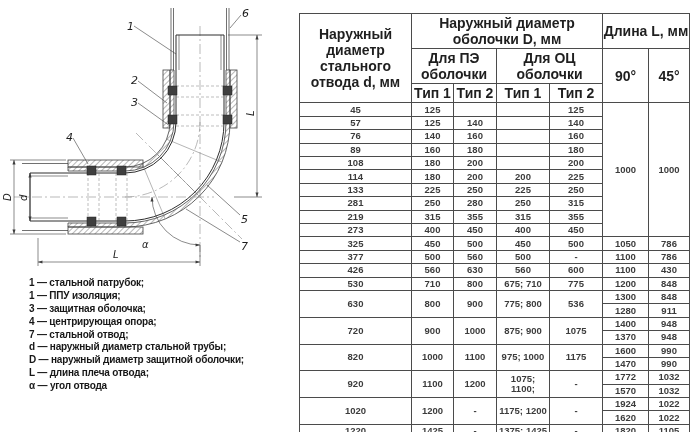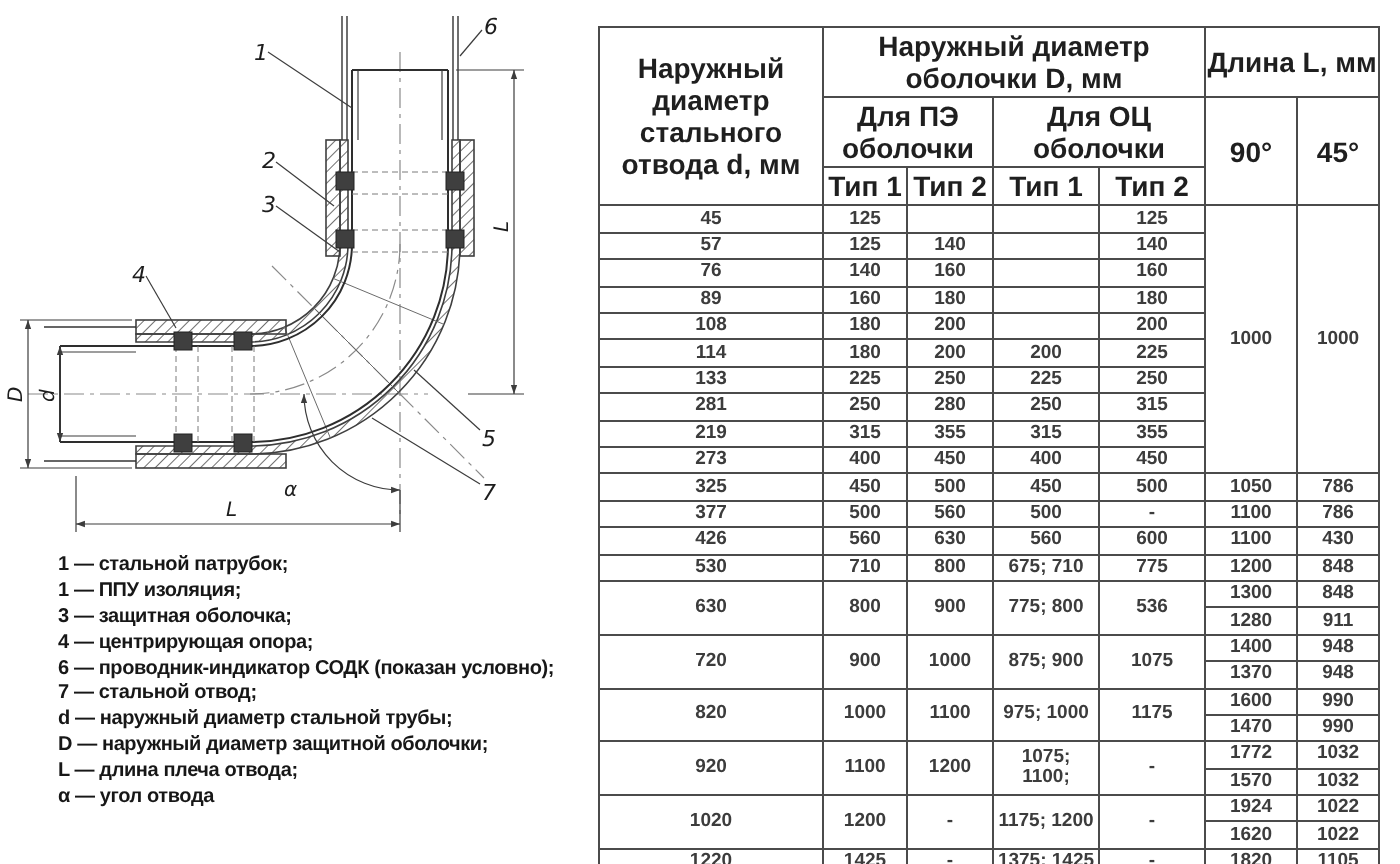--- a/index.html
+++ b/index.html
@@ -146,21 +146,20 @@
     <text class="dlbl" x="254" y="116" transform="rotate(-90 254 116)">L</text>
     <text class="dlbl" x="113" y="258">L</text>
     <text class="dlbl" x="142" y="248">α</text>
   </svg>
 
   <div class="legend">
     <div class="legend-item">1 — стальной патрубок;</div>
     <div class="legend-item">1 — ППУ изоляция;</div>
     <div class="legend-item">3 — защитная оболочка;</div>
     <div class="legend-item">4 — центрирующая опора;</div>
-    <div class="legend-item">6 — проводник-индикатор СОДК (показан условно);</div>
     <div class="legend-item">7 — стальной отвод;</div>
     <div class="legend-item">d — наружный диаметр стальной трубы;</div>
     <div class="legend-item">D — наружный диаметр защитной оболочки;</div>
     <div class="legend-item">L — длина плеча отвода;</div>
     <div class="legend-item">α — угол отвода</div>
   </div>
 </div>
 
 <div class="table-pane">
   <table>

